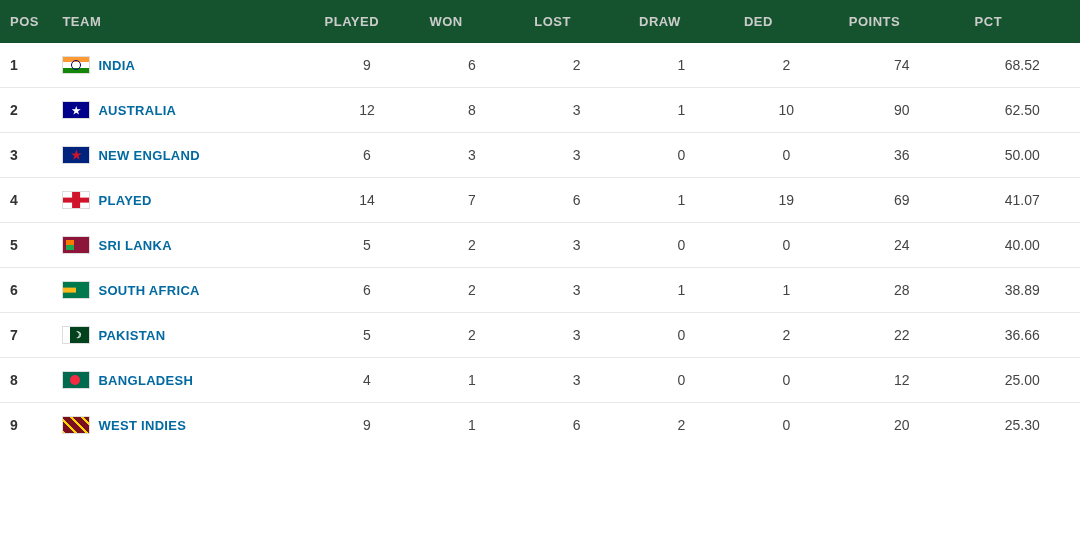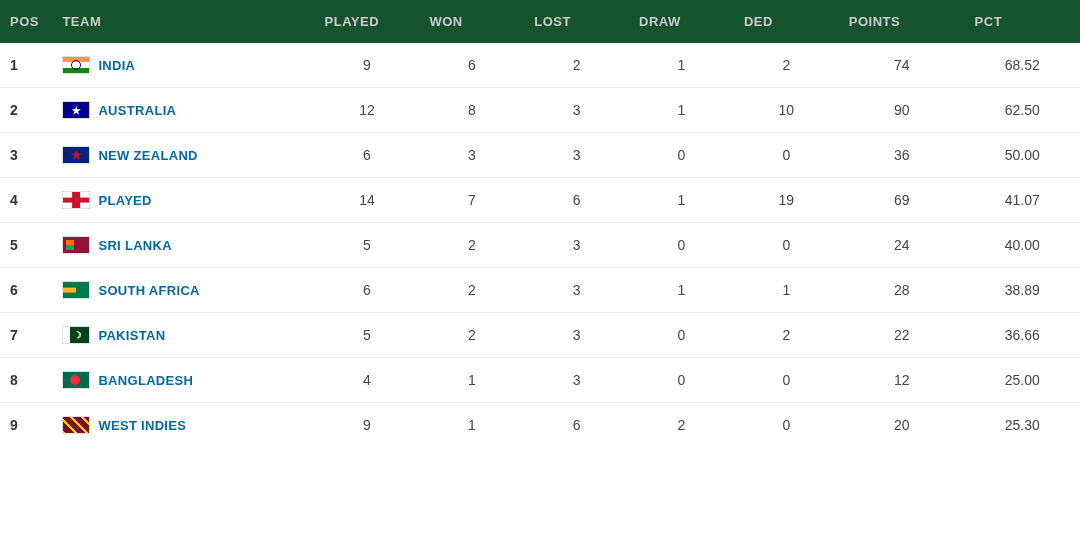--- a/index.html
+++ b/index.html
@@ -147,21 +147,21 @@
     <td class="num">1</td>
     <td class="num">10</td>
     <td class="num">90</td>
     <td class="num">62.50</td>
   </tr>
       <tr>
     <td class="pos">3</td>
     <td>
       <div class="team-cell">
         <span class="flag flag-newzealand"></span>
-        <span>NEW ZEALAND</span>
+        <span>NEW ENGLAND</span>
       </div>
     </td>
     <td class="num">6</td>
     <td class="num">3</td>
     <td class="num">3</td>
     <td class="num">0</td>
     <td class="num">0</td>
     <td class="num">36</td>
     <td class="num">50.00</td>
   </tr>

